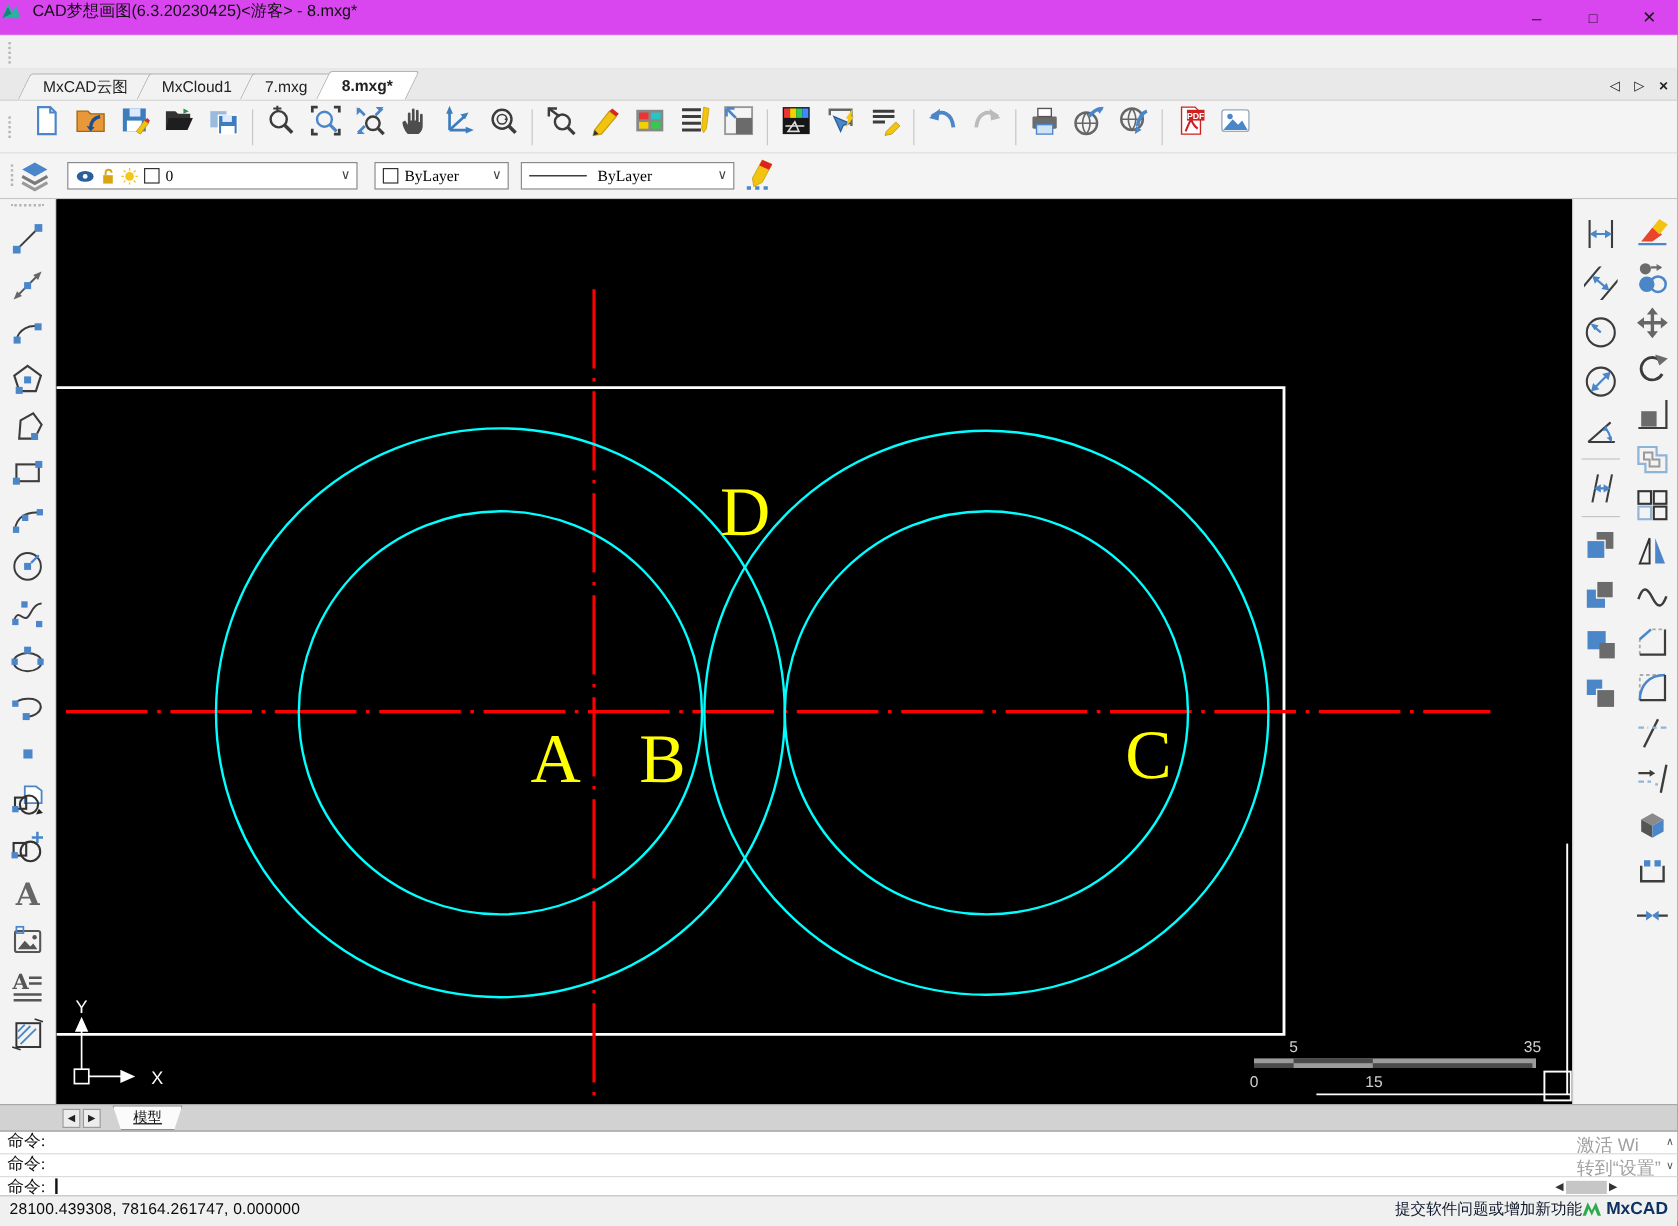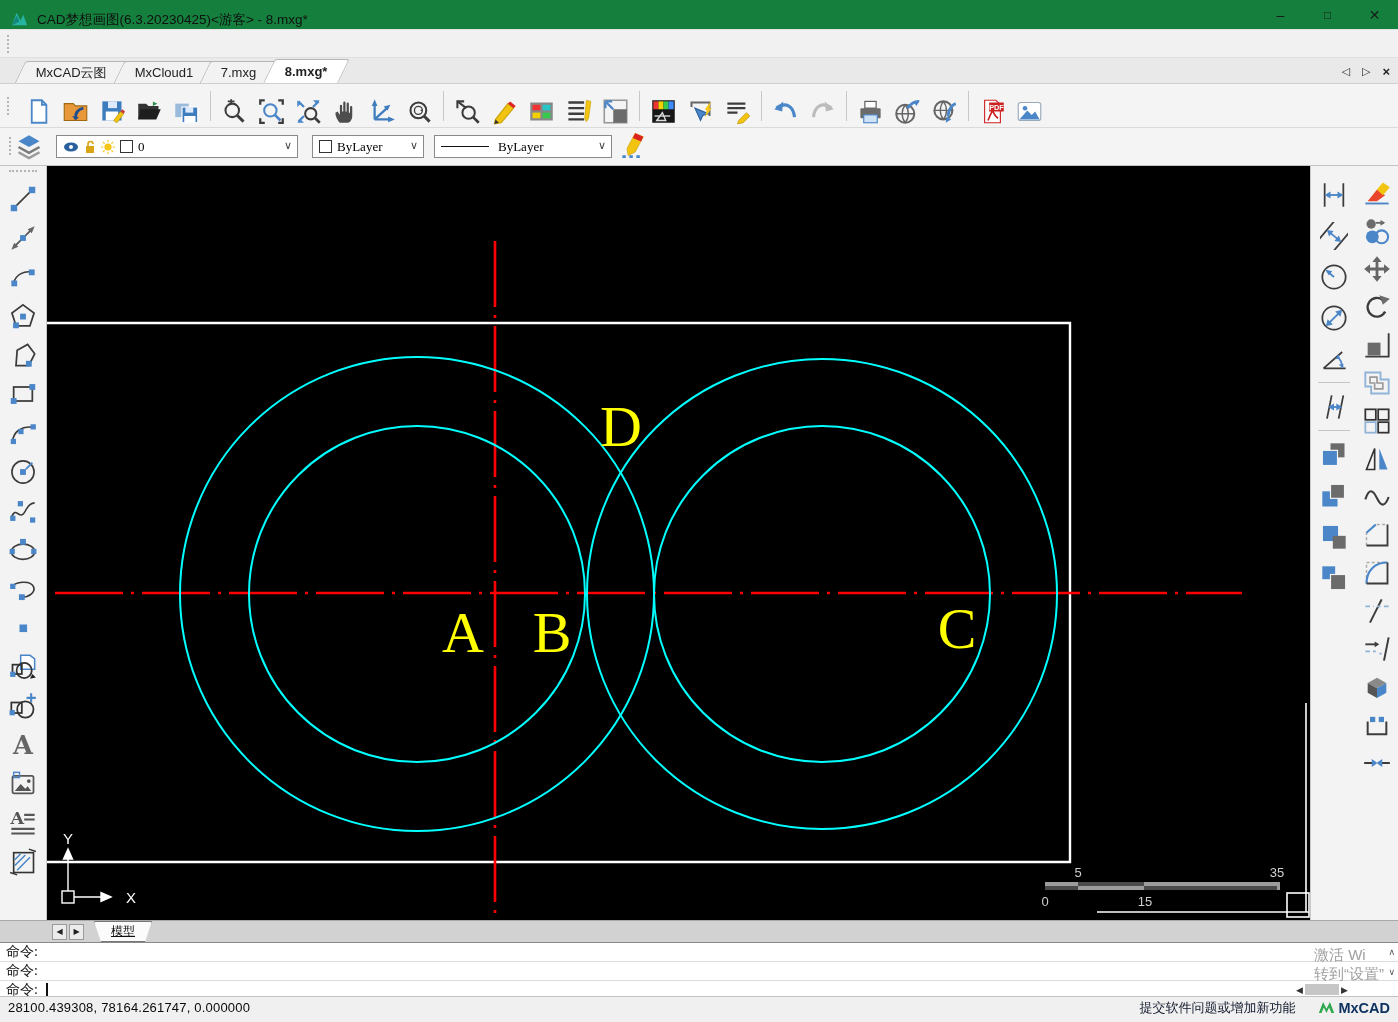--- a/index.html
+++ b/index.html
@@ -1,20 +1,20 @@
 <!DOCTYPE html>
 <html><head>
 <meta charset="utf-8">
 <style>
   html,body{margin:0;padding:0}
   body{width:1398px;height:1022px;position:relative;overflow:hidden;background:#f0f0f0;
        font-family:"Liberation Sans","DejaVu Sans",sans-serif;-webkit-font-smoothing:antialiased}
   
-  .titlebar{position:absolute;left:0;top:0;width:100%;height:30px;background:#15803d;border-bottom:1px solid #e3e3e3;
-            display:flex;align-items:flex-end;box-sizing:border-box;padding-left:10px}
+  .titlebar{position:absolute;left:0;top:0;width:100%;height:30px;background:#d946ef;border-bottom:1px solid #e3e3e3;
+            display:flex;align-items:flex-start;box-sizing:border-box;padding-left:0}
   .app-icon svg{width:19px;height:19px;display:block}
   .title-text{font-size:13.5px;color:#101010;margin-left:8px}
   .win-controls{margin-left:auto;display:flex;height:100%}
   .win-btn{width:47px;height:100%;display:flex;align-items:center;justify-content:center;font-size:14px;color:#1a1a1a}
   .maxi{font-size:12px}
   
   .menubar{position:absolute;left:0;top:30px;width:100%;height:28px;background:#f1f1f1;border-bottom:1px solid #e0e0e0;
            display:flex;align-items:center;box-sizing:border-box}
   .grip{width:4px;height:18px;border-left:2px dotted #b4b4b4;margin:0 7px}
   .menu-item{padding:0 13px;font-size:13.5px;color:#101010;white-space:nowrap}
@@ -23,21 +23,21 @@
           display:flex;align-items:flex-end;box-sizing:border-box;padding-left:20px}
   .tab{height:21px;line-height:21px;padding:0 15px;background:#f2f2f2;border:1px solid #b5b5b5;border-bottom:none;
        transform:skewX(-26deg);margin-right:-4px;font-size:13px;color:#222;border-radius:3px 3px 0 0}
   .tab .tab-label{display:inline-block;transform:skewX(26deg);white-space:nowrap}
   .tab.active{background:#ffffff;font-weight:bold;position:relative;z-index:3;height:23px;line-height:23px}
   .tab-nav{position:absolute;right:8px;top:6px;display:flex;gap:12px;font-size:11px;color:#222;align-items:center}
   .tab-nav span{cursor:default}
   
   .toolbar1{position:absolute;left:0;top:84px;width:100%;height:44px;background:#f4f4f4;border-bottom:1px solid #dadada;
             display:flex;align-items:center;box-sizing:border-box}
-  .tb-btn{width:37px;height:38px;display:flex;align-items:flex-end;justify-content:center}
+  .tb-btn{width:37px;height:38px;display:flex;align-items:flex-start;justify-content:center}
   .tb-btn svg{width:27px;height:27px;display:block}
   .tb-sep{width:1px;height:30px;background:#c8c8c8;margin:0 5px;flex:none}
   .toolbar2{position:absolute;left:0;top:128px;width:100%;height:38px;background:#f4f4f4;border-bottom:1px solid #c4c4c4;box-sizing:border-box}
   .layers-btn{position:absolute;left:12px;top:4px;width:34px;height:30px;display:flex;align-items:center;justify-content:center}
   .layers-btn svg{width:28px;height:28px}
   .combo{position:absolute;top:7px;height:23px;background:#fff;border:1px solid #8a8a8a;display:flex;align-items:center;
          font-size:13px;font-family:"Liberation Serif","DejaVu Serif",serif;padding-left:6px;box-sizing:border-box;gap:5px}
   .combo .chev{position:absolute;right:5px;top:3px;color:#444;font-size:11px;font-family:"DejaVu Sans",sans-serif}
   #layer-combo{left:56px;width:242px}
   #color-combo{left:312px;width:112px}
@@ -76,21 +76,21 @@
   .cursor{display:inline-block;width:2px;height:13px;background:#111;margin-left:8px;vertical-align:-2px}
   .cmd-vscroll{position:absolute;right:3px;top:4px;display:flex;flex-direction:column;gap:10px;color:#555;
                font-size:9px;font-family:"DejaVu Sans",sans-serif;align-items:center}
   .cmd-hscroll{position:absolute;right:16px;bottom:4px;width:86px;height:13px;display:flex;align-items:center;gap:2px;
                font-size:9px;color:#333;font-family:"DejaVu Sans",sans-serif}
   .hthumb{width:34px;height:11px;background:#c6c6c6}
   .watermark{position:absolute;right:14px;top:2px;text-align:left;color:#a0a0a0;font-size:15px;line-height:19px;
              font-family:"Liberation Sans",sans-serif;pointer-events:none}
   
   .statusbar{position:absolute;left:0;top:996px;width:100%;height:22px;background:#f0f0f0;border-top:1px solid #c2c2c2;
-             display:flex;align-items:center;box-sizing:border-box;padding:0 8px;gap:23px;font-size:13px}
+             display:flex;align-items:center;box-sizing:border-box;padding:0 8px;gap:0;font-size:13px}
   .coords{color:#0a0a0a;letter-spacing:.2px;white-space:nowrap}
   .sb-spacer{flex:1}
   .toggle{padding:0 5px;color:#0a0a0a;white-space:nowrap}
   .toggle.active{border:1px solid #4e94d8;background:#fbfdff;height:17px;line-height:16px;box-sizing:border-box}
   .sb-link{color:#0f172a;white-space:nowrap}
   .brand{display:flex;align-items:center;gap:3px;font-weight:bold;color:#0e3260;font-size:14.5px;white-space:nowrap}
   .brand svg{width:17px;height:15px}
 </style>
 </head>
 <body>

